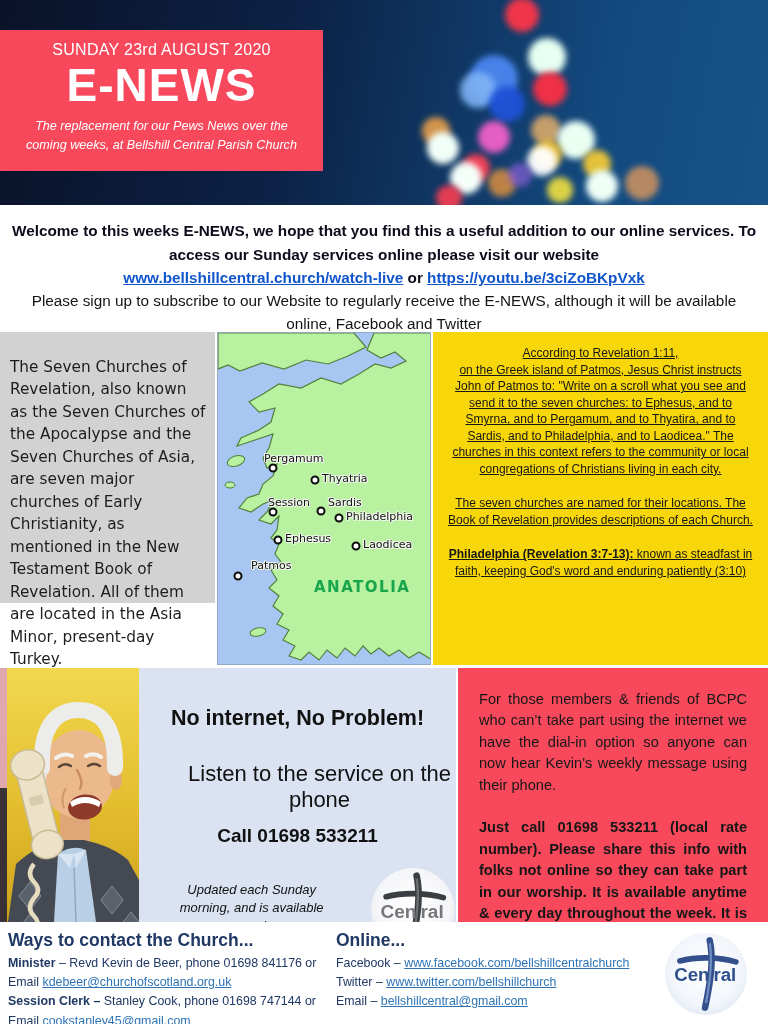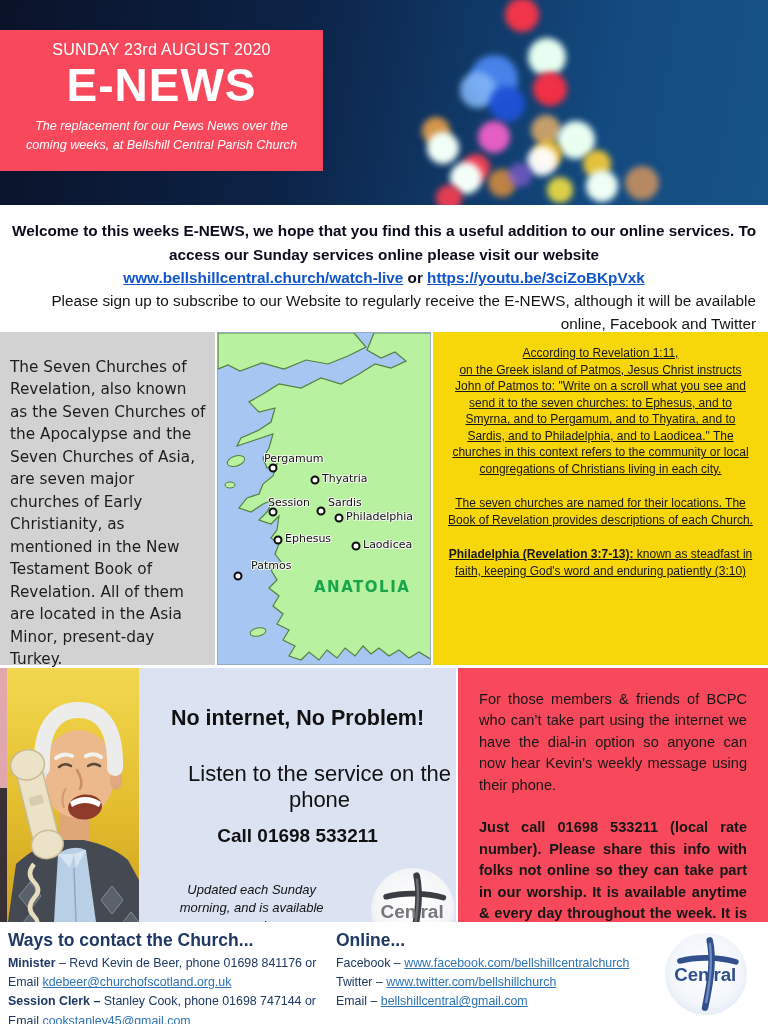--- a/index.html
+++ b/index.html
@@ -16,25 +16,25 @@
   .banner-date{font-size:16px;font-weight:normal;letter-spacing:.3px;}
   .banner-title{font-size:46px;font-weight:bold;line-height:1.05;margin-top:2px;letter-spacing:1px;}
   .banner-sub{font-size:12.6px;font-style:italic;line-height:1.5;margin-top:8px;}
 
   
   .welcome{position:absolute;left:0;top:205px;width:768px;height:127px;background:#ffffff;
     text-align:center;padding:14px 12px 0 12px;color:#0c0c1d;}
   .welcome .bold-line{font-weight:bold;font-size:15.3px;line-height:1.55;}
   .welcome .links-line{font-weight:bold;font-size:15.3px;line-height:1.55;}
   .welcome .links-line a{color:#1155cc;text-decoration:underline;}
-  .welcome .plain-line{font-size:15.3px;line-height:1.5;font-weight:normal;color:#141414;text-align:right;}
+  .welcome .plain-line{font-size:15.3px;line-height:1.5;font-weight:normal;color:#141414;}
 
   
   .mid-row{position:absolute;left:0;top:332px;width:768px;height:333px;}
-  .gray-box{position:absolute;left:0;top:0;width:215px;height:333px;background:#d2d2d2;
+  .gray-box{position:absolute;left:0;top:0;width:215px;height:271px;background:#d2d2d2;
     padding:24px 9px 0 10px;font-family:"DejaVu Sans", sans-serif;
     font-size:15.3px;line-height:1.47;color:#1d1d1d;}
   .map-box{position:absolute;left:217px;top:0;width:214px;height:333px;background:#a7c7f2;overflow:hidden;border:1px solid #93a9c4;}
   .map-box svg{position:absolute;left:0;top:0;}
   .city-marker{position:absolute;width:9px;height:9px;border-radius:50%;background:#ffffff;
     border:2.6px solid #0c0c0c;transform:translate(-50%,-50%);}
   .city-label{position:absolute;font-family:"DejaVu Sans", sans-serif;font-size:11px;color:#141414;white-space:nowrap;
     text-shadow:-1px 0 #f2f7ee,1px 0 #f2f7ee,0 -1px #f2f7ee,0 1px #f2f7ee,1px 1px #f2f7ee,-1px -1px #f2f7ee;}
   .region-label{position:absolute;left:96px;top:245px;font-family:"DejaVu Sans", sans-serif;
     font-size:15px;font-weight:bold;color:#18a54b;letter-spacing:1.5px;}

